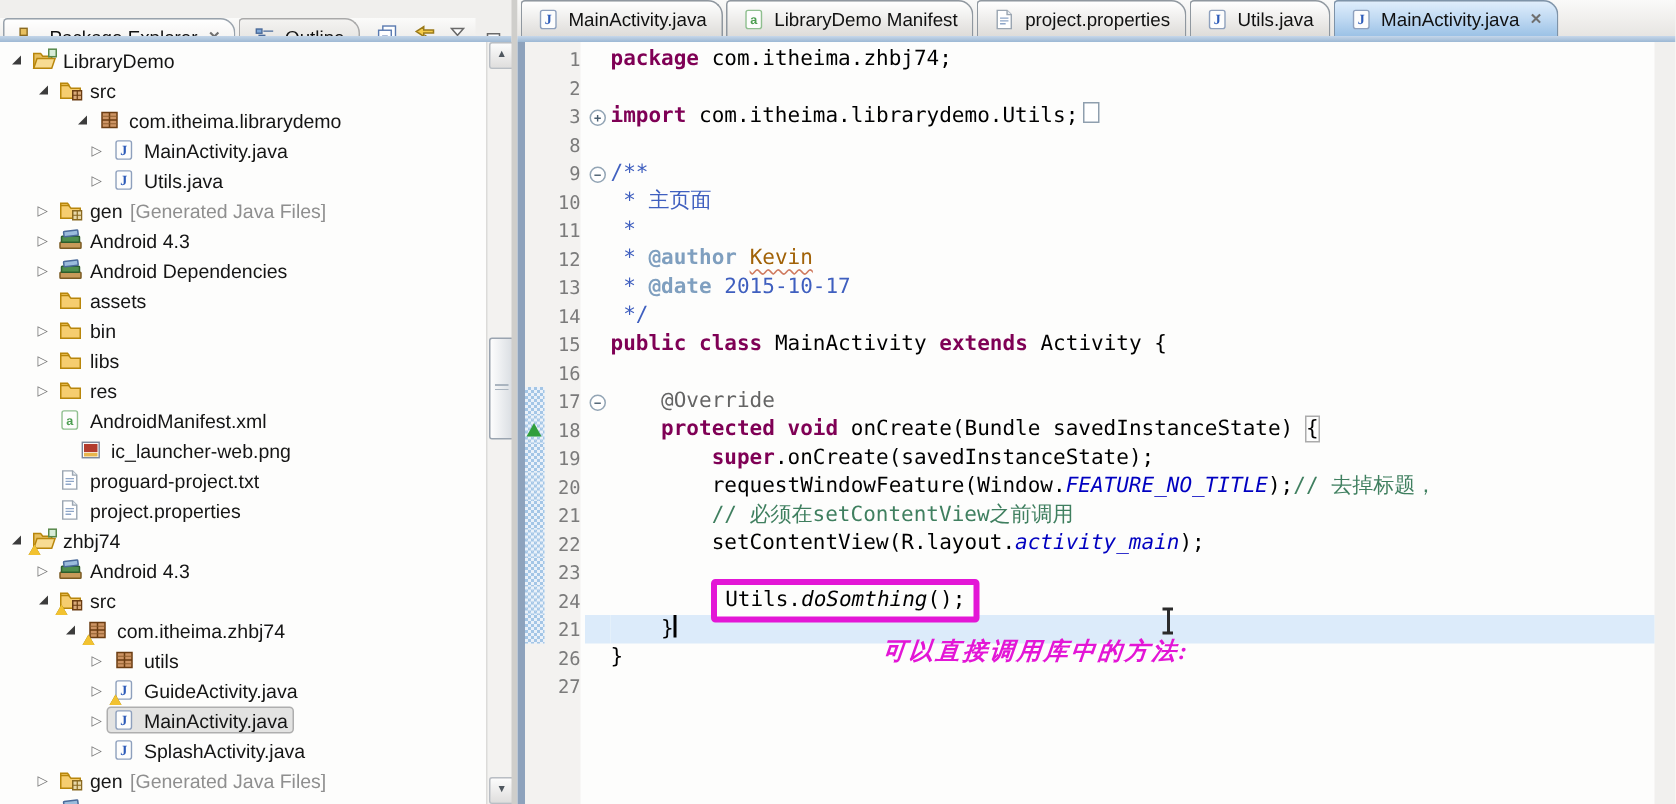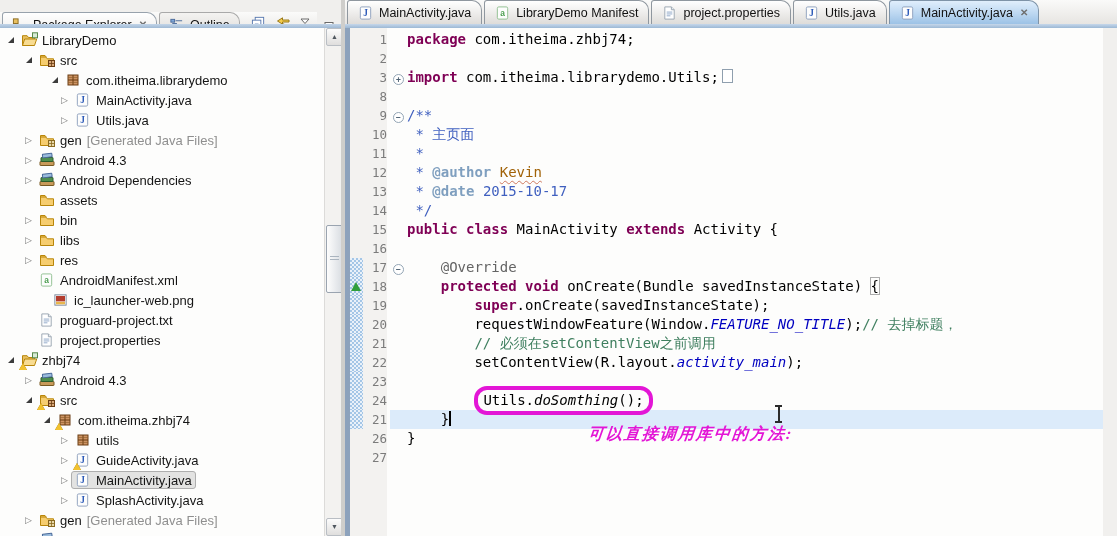--- a/index.html
+++ b/index.html
@@ -75,21 +75,21 @@
   .sg-jtag{color:#7f9fbf;font-weight:bold}
   .sg-sq{color:#a16207;text-decoration:underline wavy #cf7a5f 1px;text-underline-offset:3px}
   .sg-ann{color:#646464}
   .sg-cmt{color:#3f7f5f}
   .sg-sfi{color:#0000c0;font-style:italic}
   .sg-smi{color:#000;font-style:italic}
   .sg-bm{outline:1px solid #ababab}
   .sg-foldbox{display:inline-block;width:9px;height:12px;border:1px solid #8f9fae;background:#fff;
               margin-left:3px;vertical-align:-1px}
   .sg-caret{display:inline-block;width:2px;height:15px;background:#000;vertical-align:-2px}
-  .mbox{display:inline-block;border:4px solid #e316d6;border-radius:13px;padding:1px 5px;
+  .mbox{display:inline-block;border:4px solid #e316d6;border-radius:3px;padding:1px 5px;
         margin:-6px -3px -6px 0;position:relative;z-index:3;background:#fdfdfc}
   .note{position:absolute;left:238px;top:396px;color:#e316d6;font-weight:bold;font-style:italic;
         font-size:16px;letter-spacing:2px;transform:skewX(-6deg);z-index:4;
         font-family:"Liberation Serif","Liberation Sans",serif}
   .ibeam{position:absolute;left:424px;top:377px;width:9px;height:18px;z-index:5}
   .ibeam::before{content:"";position:absolute;left:4px;top:1px;width:2px;height:16px;background:#2b2b2b}
   .ibeam::after{content:"";position:absolute;left:1px;top:0;width:7px;height:2px;background:#2b2b2b;
                 box-shadow:0 16px 0 #2b2b2b}
 </style>
 </head>

